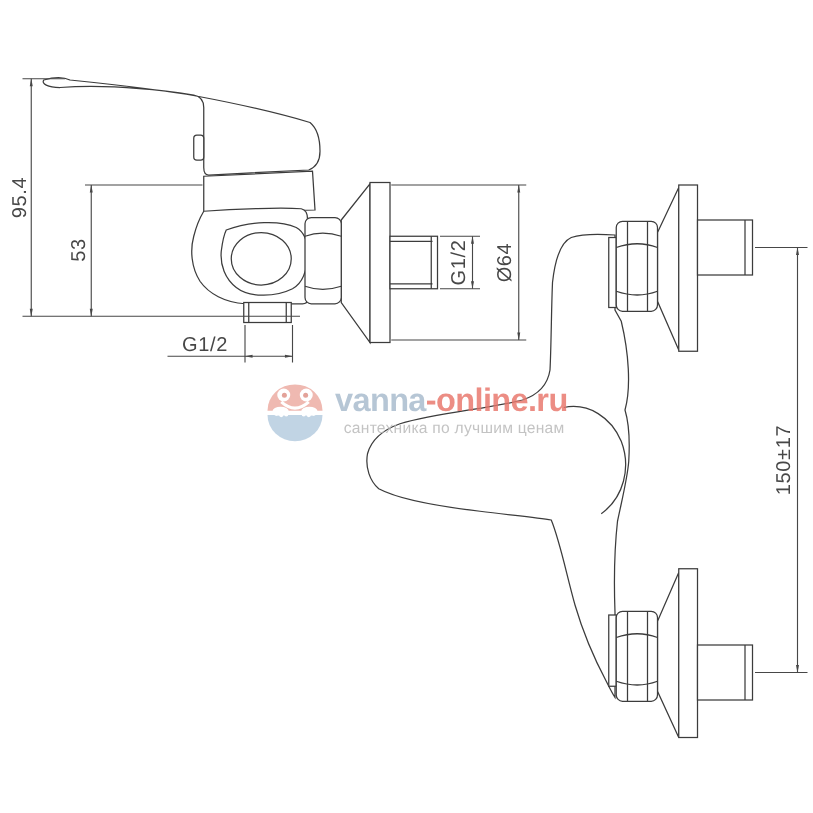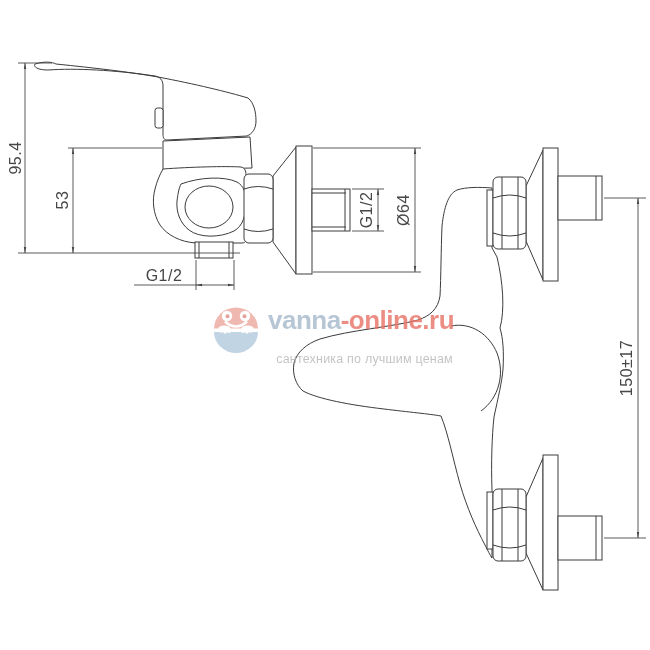--- a/index.html
+++ b/index.html
@@ -3,24 +3,24 @@
 <meta charset="utf-8">
 <style>
   html,body{margin:0;padding:0;background:#ffffff;}
   #stage{position:relative;width:650px;height:650px;background:#ffffff;overflow:hidden;
          font-family:"Liberation Sans",sans-serif;}
   #drawing{position:absolute;left:0;top:0;z-index:2;}
   .ln{stroke:#3c3c3c;stroke-width:1;fill:none;}
   .shape{stroke:#3c3c3c;stroke-width:1;fill:#ffffff;}
   .dim{stroke:#474747;stroke-width:0.9;fill:none;}
   .dimtxt{fill:#474747;font-size:16px;letter-spacing:0.5px;font-family:"Liberation Sans",sans-serif;}
-  #watermark{position:absolute;left:213px;top:307px;z-index:3;display:flex;opacity:0.82;text-align:center;}
+  #watermark{position:absolute;left:213px;top:307px;z-index:3;display:flex;opacity:0.82;}
   #wm-text{margin-left:9px;}
   #brand-line{font-weight:bold;font-size:26px;line-height:1.05;letter-spacing:-0.5px;white-space:nowrap;}
-  #tagline{font-size:12.5px;letter-spacing:0.2px;margin-top:18px;padding-left:7px;white-space:nowrap;}
+  #tagline{font-size:12.5px;letter-spacing:0.2px;margin-top:1px;padding-left:7px;white-space:nowrap;}
 </style>
 </head>
 <body>
 
 <div id="stage">
 
   <div id="watermark">
     <svg width="46" height="47" viewBox="0 0 46 47">
       <path d="M1,21.5 A22,21 0 0 1 45,21.5 Z" fill="#ecaaa0"></path>
       <path d="M1,25 A22,21 0 0 0 45,25 Z" fill="#b4cbdf"></path>

